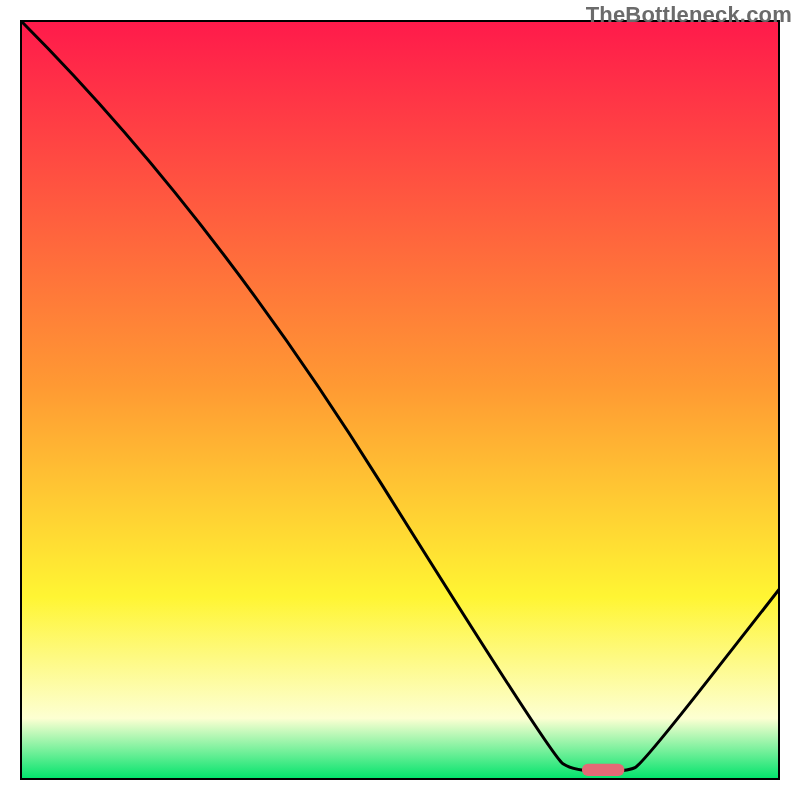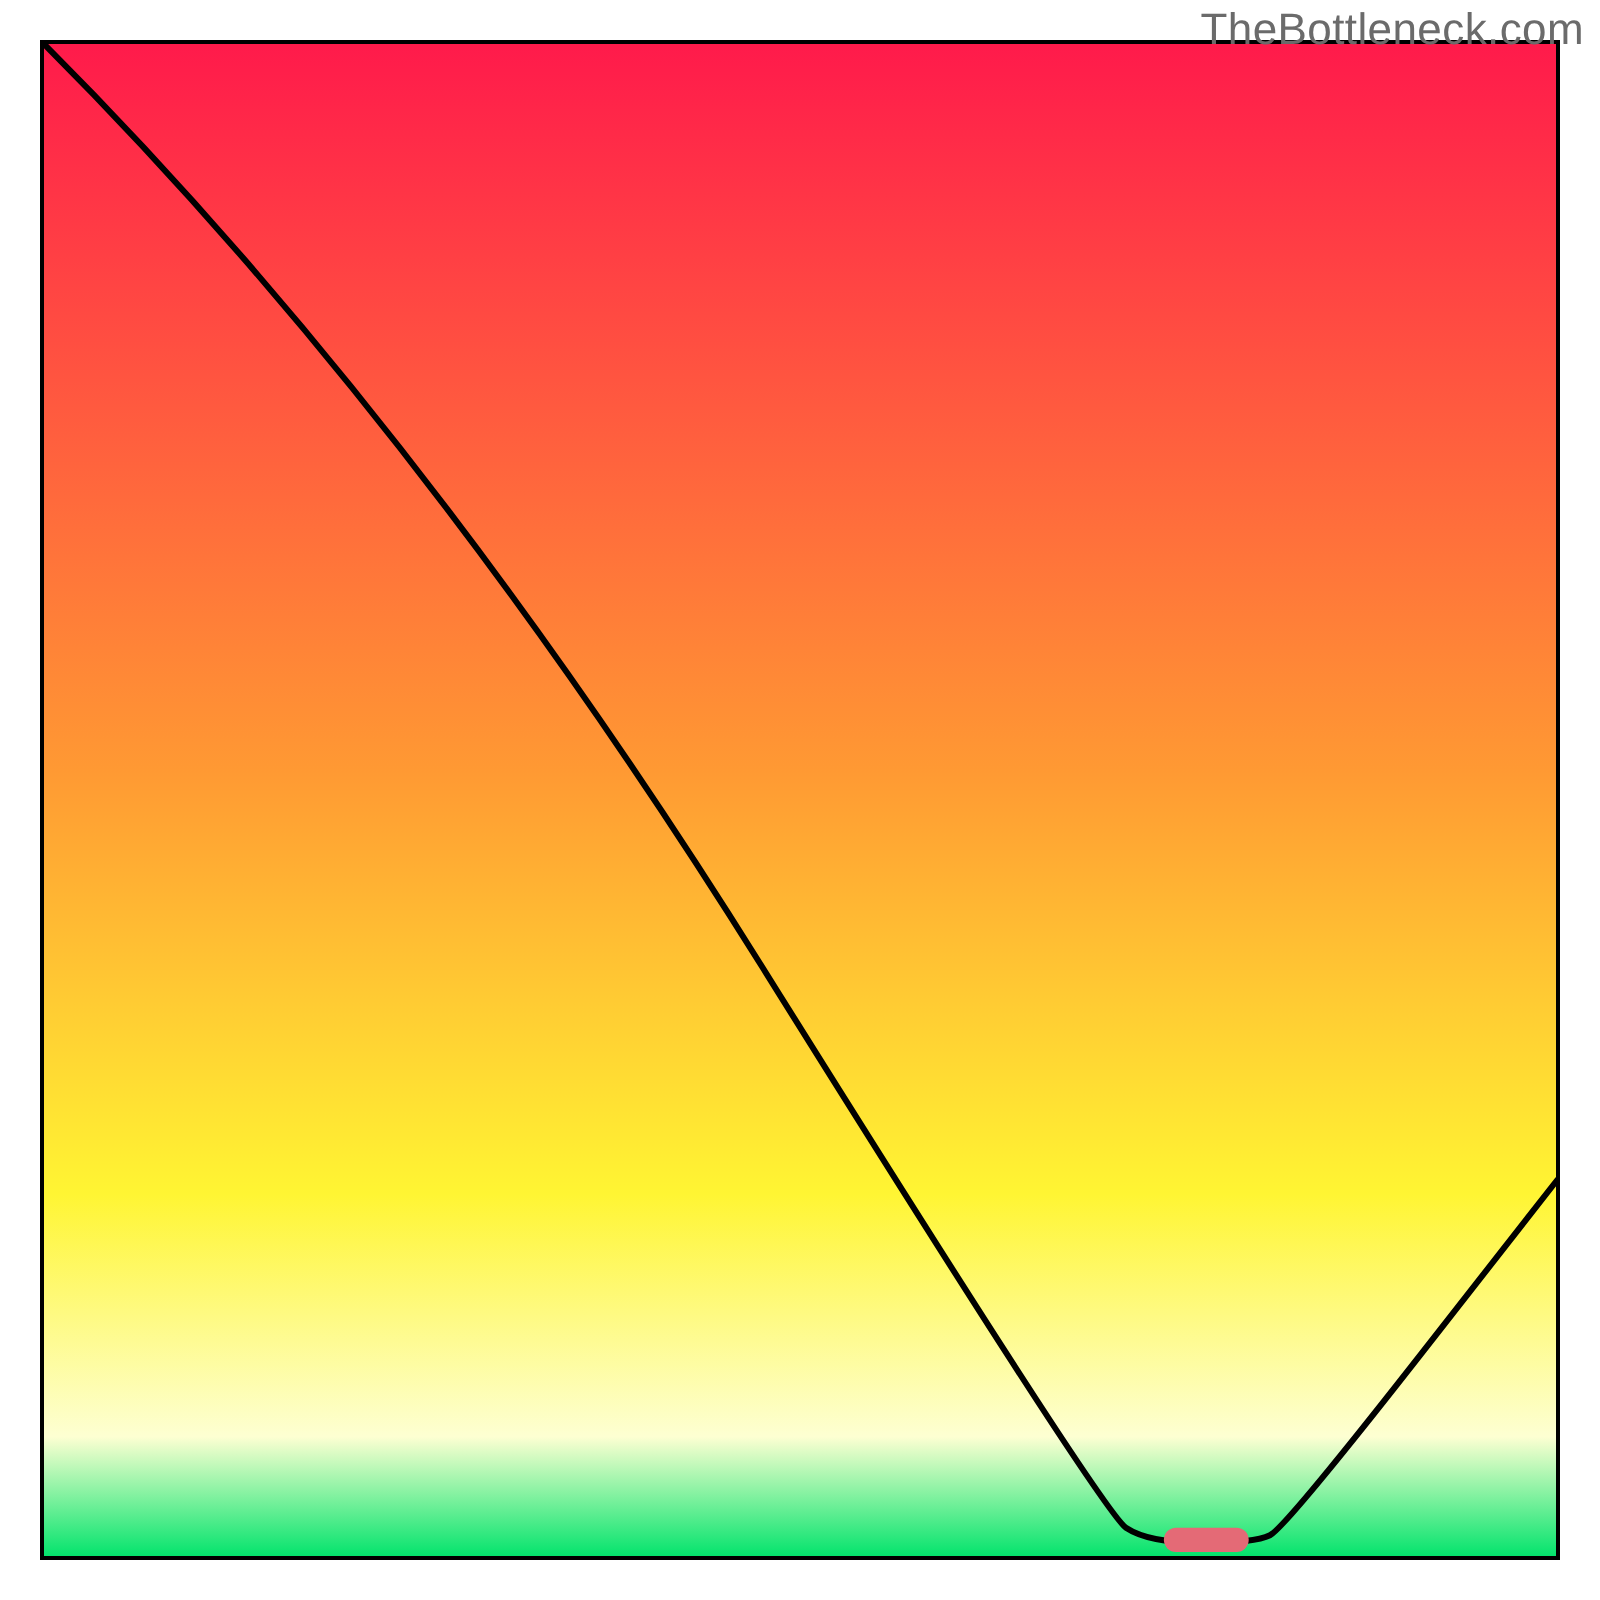--- a/index.html
+++ b/index.html
@@ -17,21 +17,21 @@
     height: 800px;
   }
   svg {
     display: block;
   }
   .watermark {
     position: absolute;
     top: 2px;
     right: 8px;
     font-size: 22px;
-    font-weight: 400;
+    font-weight: 700;
     color: #6b6b6b;
     letter-spacing: 0.2px;
     user-select: none;
   }
 </style>
 </head>
 <body>
 
 <div class="canvas-wrap">
 

